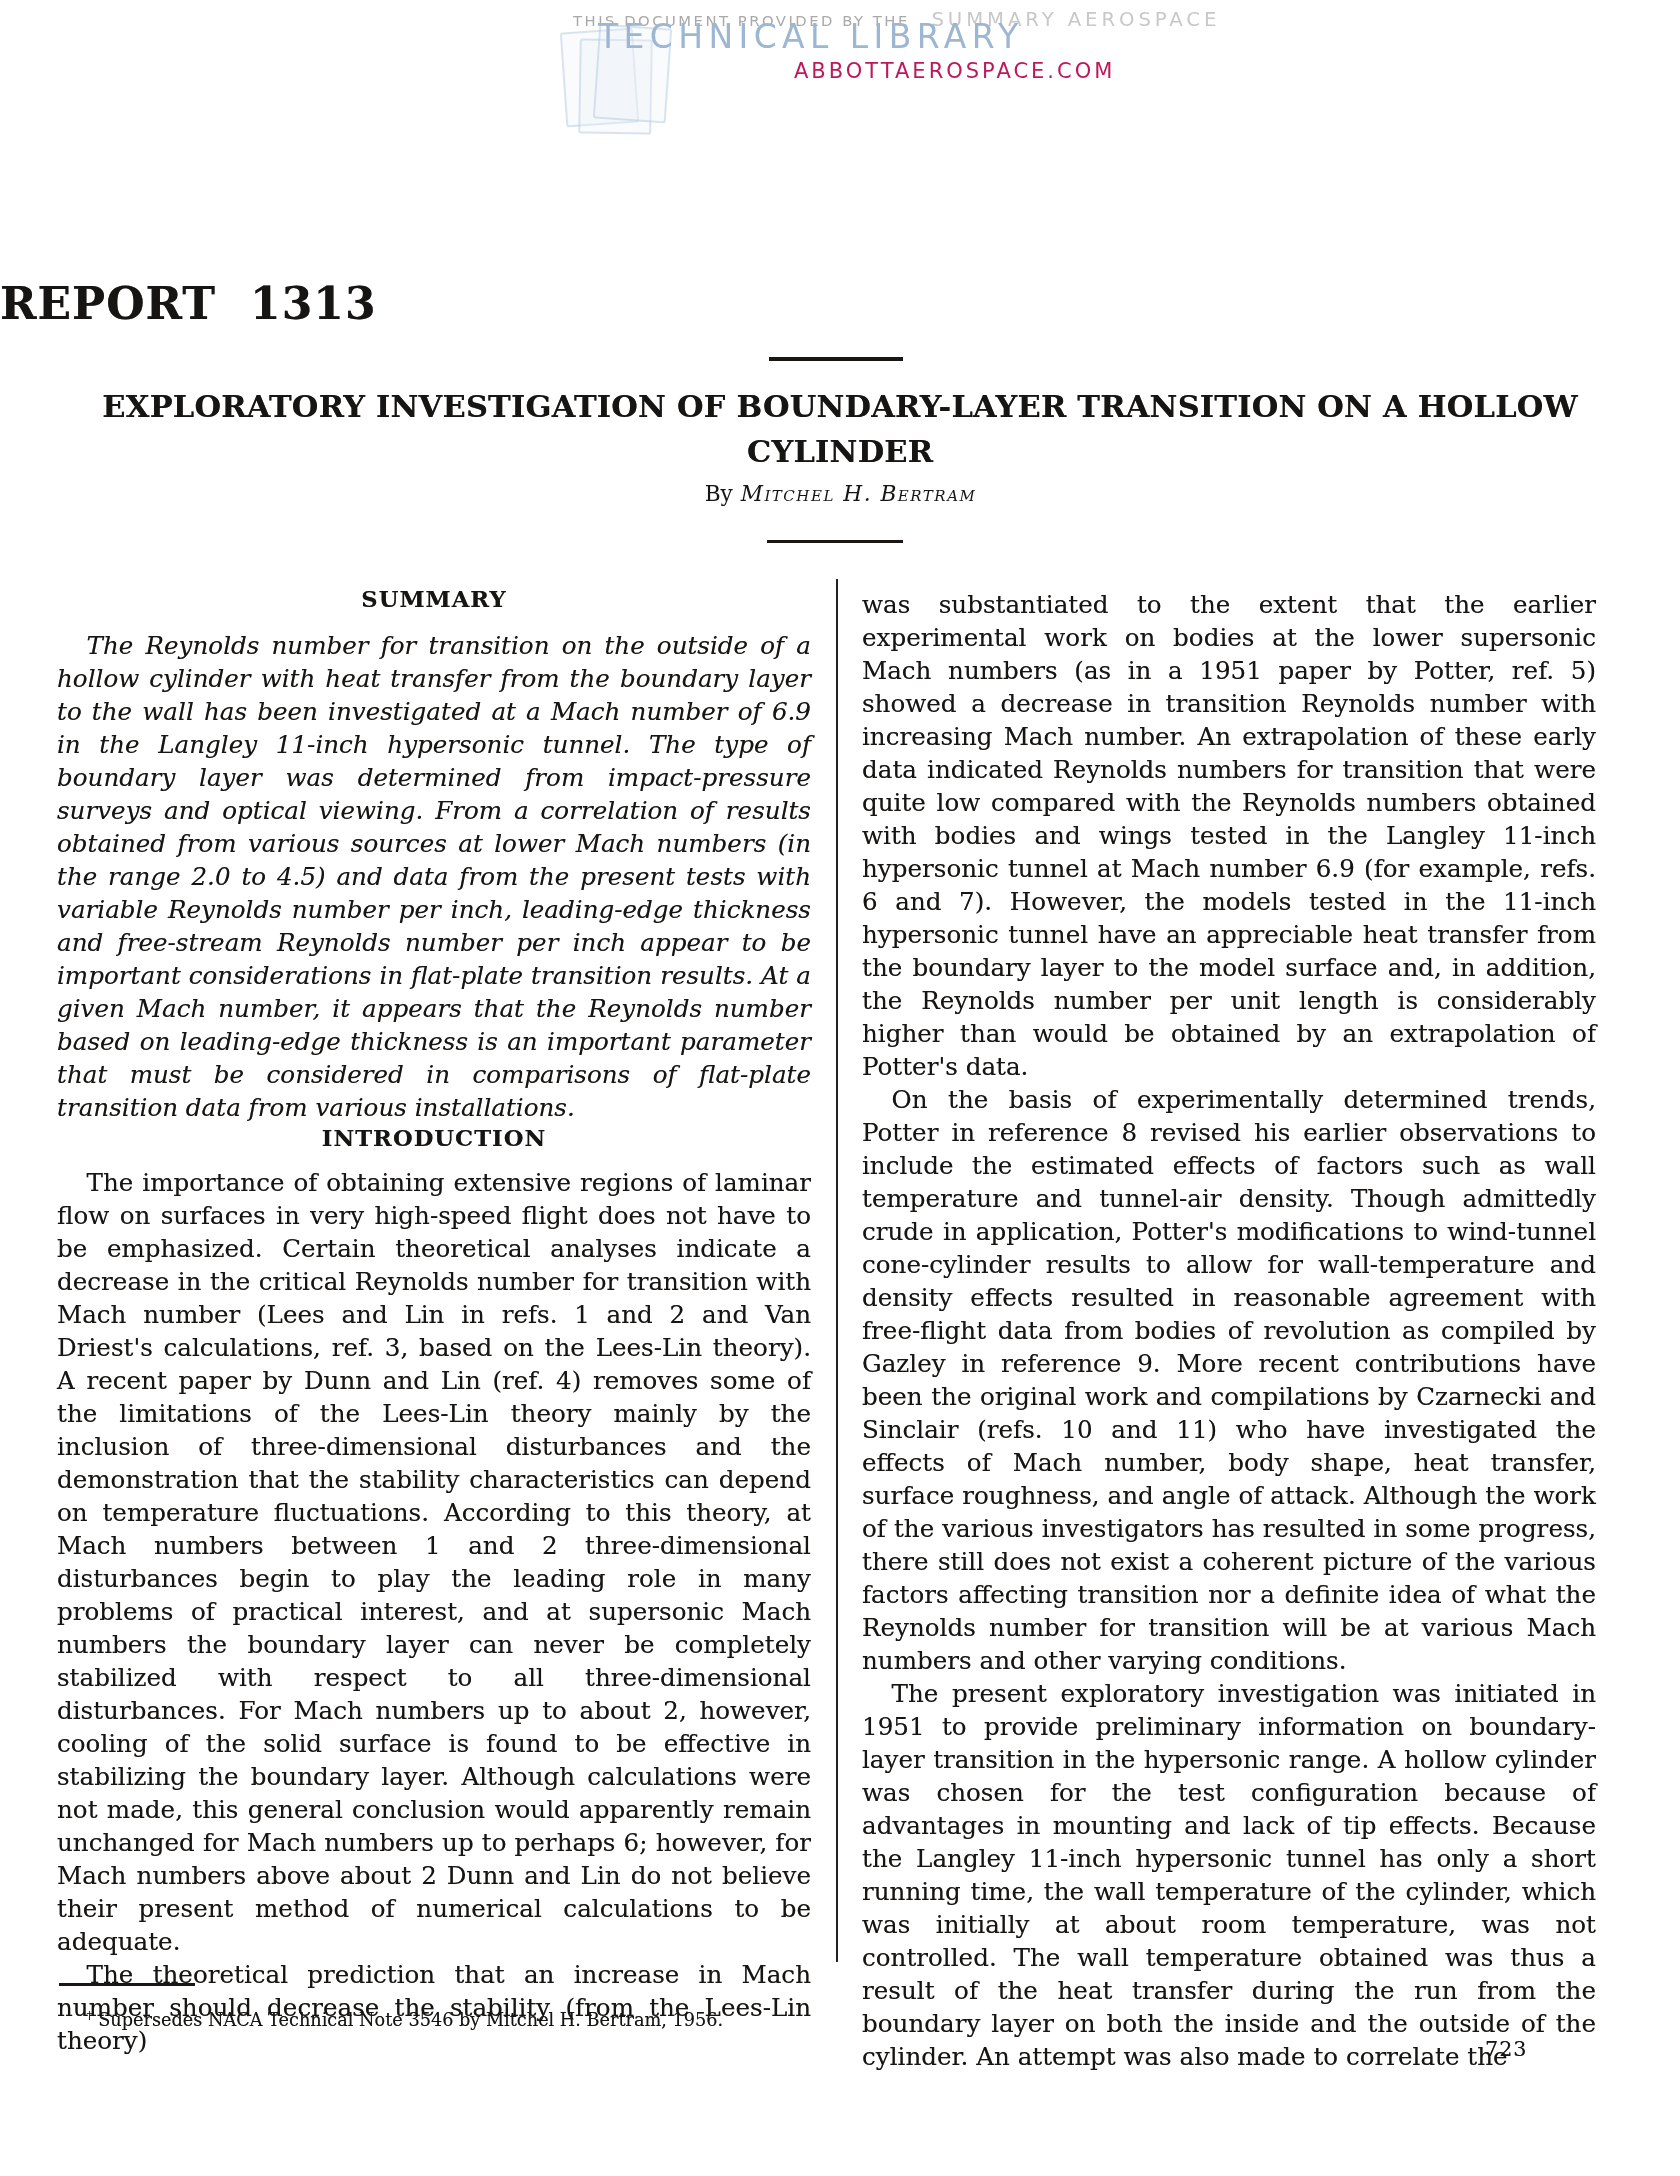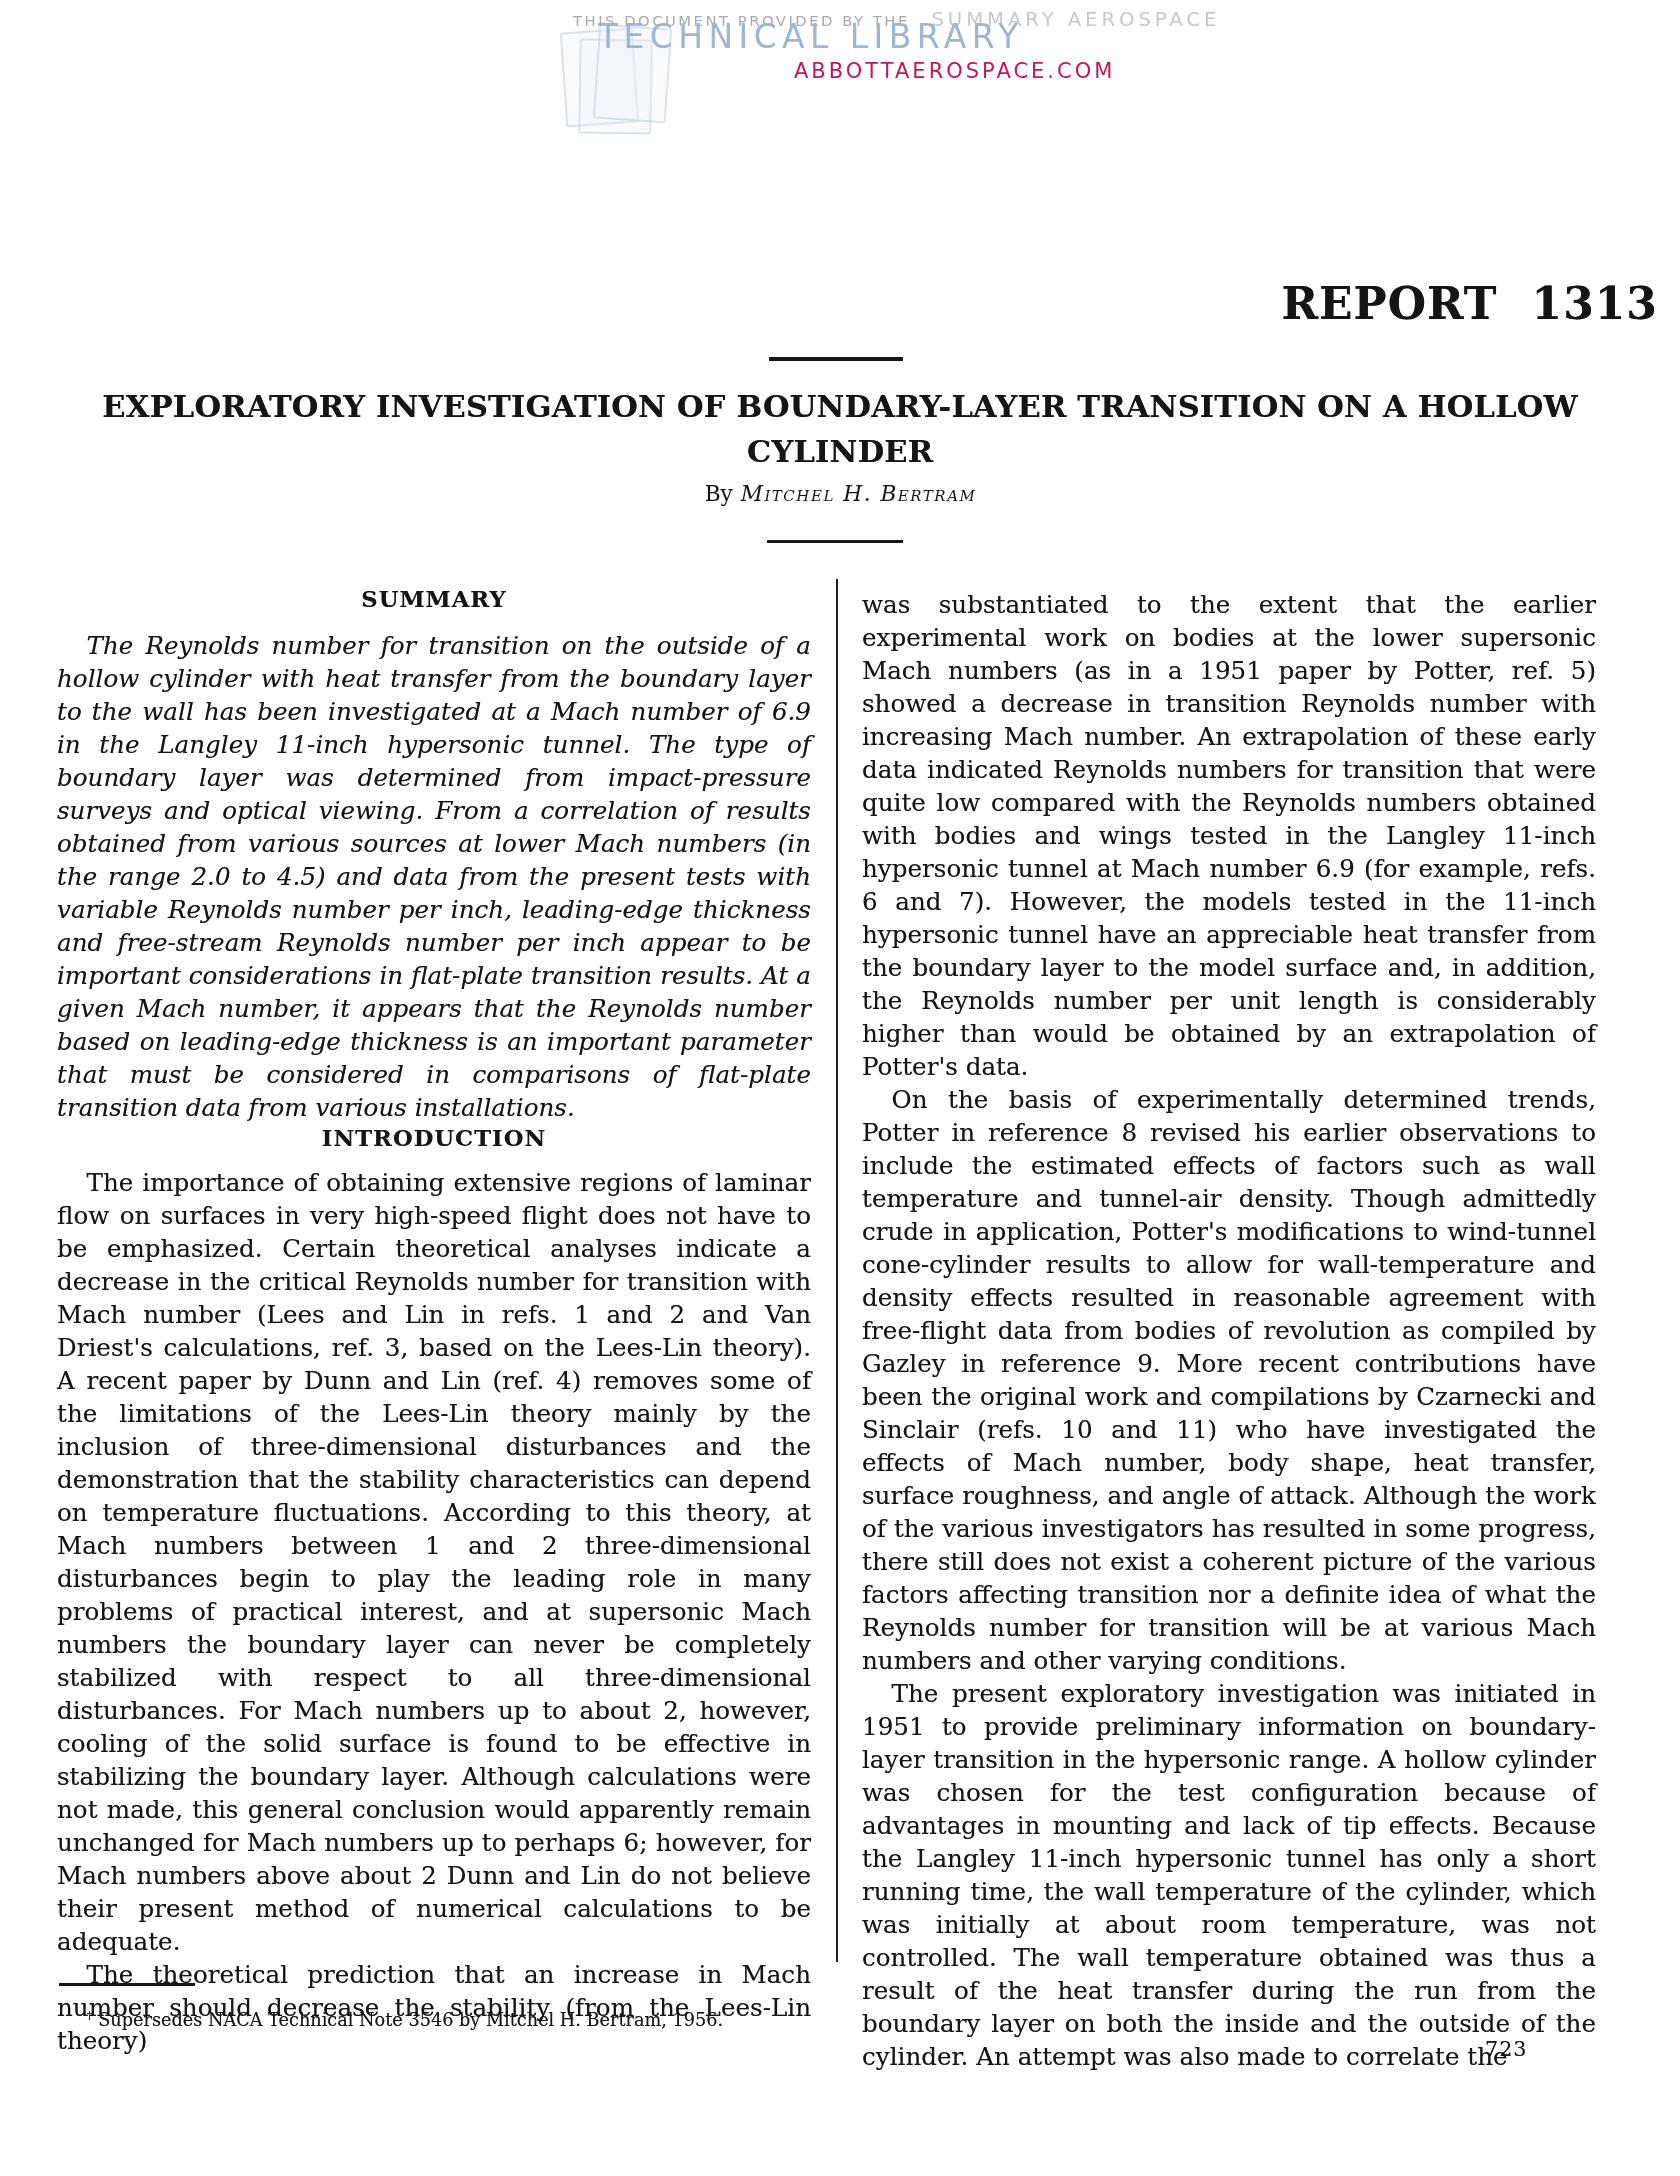--- a/index.html
+++ b/index.html
@@ -38,21 +38,21 @@
     border:2px solid rgba(156,182,212,0.35);
     background:rgba(235,242,250,0.30);
     border-radius:3px;
   }
   .wm-1{left:0px;top:7.9px;transform:rotate(-4deg);}
   .wm-2{left:15.8px;top:17.7px;transform:rotate(1deg);}
   .wm-3{left:33px;top:3.9px;transform:rotate(4deg);}
   
   .report-number{
     position:absolute;left:0;top:278px;width:1658px;
-    text-align:right;font-size:44px;font-weight:bold;
+    text-align:left;font-size:44px;font-weight:bold;
     letter-spacing:1px;word-spacing:17.7px;
     text-shadow:0 0 0.6px rgba(20,18,16,0.6);
   }
   .rule{position:absolute;background:#191613;}
   .rule-report{left:769px;top:357px;width:134px;height:3.9px;}
   .rule-byline{left:767px;top:540px;width:136px;height:3px;}
   .report-title{
     position:absolute;left:19.7px;top:384px;width:1641px;
     text-align:center;font-size:30.5px;font-weight:bold;
     line-height:45px;letter-spacing:0.2px;

